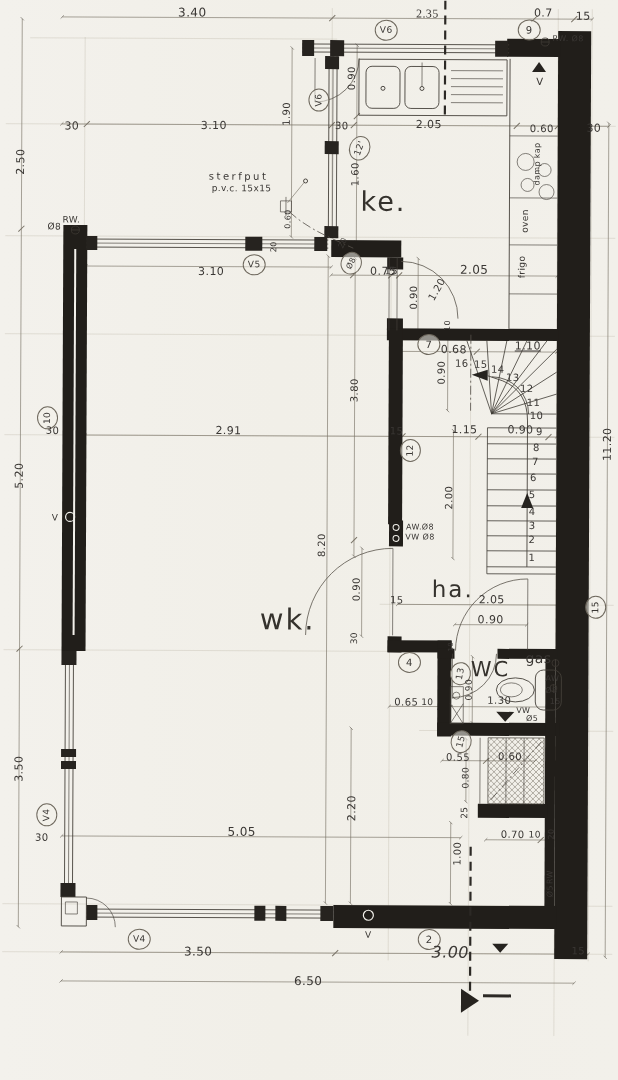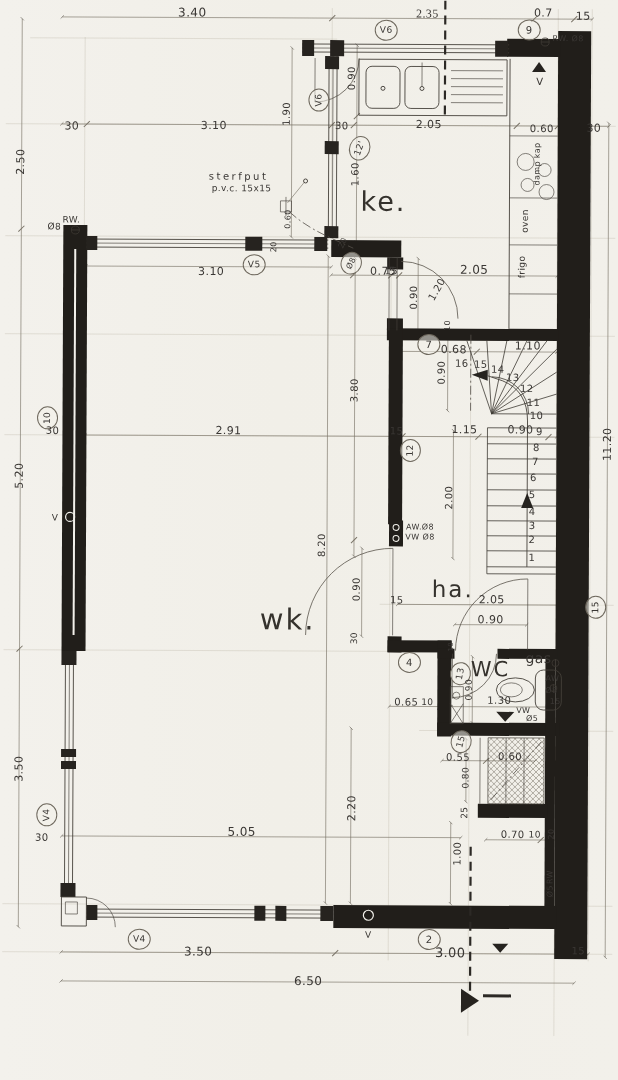--- a/index.html
+++ b/index.html
@@ -345,21 +345,21 @@
         <span class="lbl" style="left: 342px; top: 243px; font-size: 8px; transform: translate(-50%, -50%) rotate(-65deg);">20</span>
         <span class="lbl circ" style="left: 350px; top: 263px; font-size: 8px; transform: translate(-50%, -50%) rotate(-65deg);">Ø8</span>
         <span class="lbl" style="left: 382px; top: 271px; font-size: 11px; transform: translate(-50%, -50%); text-align: right;">0.75</span>
         <span class="lbl" style="left: 390px; top: 271px; font-size: 10px; transform: translate(-50%, -50%);">15</span>
         <span class="lbl" style="left: 413px; top: 297px; font-size: 10px; transform: translate(-50%, -50%) rotate(-90deg);">0.90</span>
         <span class="lbl" style="left: 436px; top: 289px; font-size: 10px; transform: translate(-50%, -50%) rotate(-60deg);">1.20</span>
         <span class="lbl" style="left: 473px; top: 269px; font-size: 12px; transform: translate(-50%, -50%);">2.05</span>
         <span class="lbl" style="left: 447px; top: 325px; font-size: 8px; transform: translate(-50%, -50%) rotate(-90deg);">10</span>
         <span class="lbl circ" style="left: 428px; top: 344px; font-size: 10px; transform: translate(-50%, -50%);">7</span>
         <span class="lbl" style="left: 453px; top: 349px; font-size: 11px; transform: translate(-50%, -50%);">0.68</span>
-        <span class="lbl" style="left: 527px; top: 345px; font-size: 11px; transform: translate(-50%, -50%);">1.10</span>
+        <span class="lbl" style="left: 527px; top: 345px; font-size: 11px; transform: translate(-50%, -50%); text-decoration: underline;">1.10</span>
         <span class="lbl" style="left: 461px; top: 363px; font-size: 10px; transform: translate(-50%, -50%);">16</span>
         <span class="lbl" style="left: 480px; top: 364px; font-size: 10px; transform: translate(-50%, -50%);">15</span>
         <span class="lbl" style="left: 497px; top: 369px; font-size: 10px; transform: translate(-50%, -50%);">14</span>
         <span class="lbl" style="left: 512px; top: 377px; font-size: 10px; transform: translate(-50%, -50%);">13</span>
         <span class="lbl" style="left: 526px; top: 388px; font-size: 10px; transform: translate(-50%, -50%);">12</span>
         <span class="lbl" style="left: 533px; top: 402px; font-size: 10px; transform: translate(-50%, -50%);">11</span>
         <span class="lbl" style="left: 536px; top: 415px; font-size: 10px; transform: translate(-50%, -50%);">10</span>
         <span class="lbl" style="left: 441px; top: 372px; font-size: 10px; transform: translate(-50%, -50%) rotate(-90deg);">0.90</span>
         <span class="lbl" style="left: 396px; top: 431px; font-size: 10px; transform: translate(-50%, -50%);">15</span>
         <span class="lbl" style="left: 464px; top: 429px; font-size: 11px; transform: translate(-50%, -50%);">1.15</span>
@@ -420,19 +420,19 @@
         <span class="lbl" style="left: 552px; top: 890px; font-size: 8px; transform: translate(-50%, -50%) rotate(-90deg);">Ø5</span>
         <span class="lbl" style="left: 353px; top: 808px; font-size: 11px; transform: translate(-50%, -50%) rotate(-90deg);">2.20</span>
         <span class="lbl" style="left: 243px; top: 832px; font-size: 12px; transform: translate(-50%, -50%);">5.05</span>
         <span class="lbl" style="left: 20px; top: 770px; font-size: 11px; transform: translate(-50%, -50%) rotate(-90deg);">3.50</span>
         <span class="lbl circ" style="left: 48px; top: 816px; font-size: 9px; transform: translate(-50%, -50%) rotate(-90deg);">V4</span>
         <span class="lbl" style="left: 43px; top: 839px; font-size: 10px; transform: translate(-50%, -50%);">30</span>
         <span class="lbl circ" style="left: 141px; top: 940px; font-size: 9px; transform: translate(-50%, -50%);">V4</span>
         <span class="lbl" style="left: 370px; top: 935px; font-size: 9px; transform: translate(-50%, -50%);">V</span>
         <span class="lbl circ" style="left: 431px; top: 939px; font-size: 10px; transform: translate(-50%, -50%);">2</span>
         <span class="lbl" style="left: 200px; top: 952px; font-size: 12px; transform: translate(-50%, -50%);">3.50</span>
-        <span class="lbl" style="left: 452px; top: 952px; font-size: 13px; transform: translate(-50%, -50%);">3.00</span>
+        <span class="lbl" style="left: 452px; top: 952px; font-size: 16px; transform: translate(-50%, -50%); font-style: italic;">3.00</span>
         <span class="lbl" style="left: 580px; top: 950px; font-size: 10px; transform: translate(-50%, -50%);">15</span>
         <span class="lbl" style="left: 310px; top: 981px; font-size: 12px; transform: translate(-50%, -50%);">6.50</span>
       </div>
   </div>
 
 </div>
 
 </body></html>

